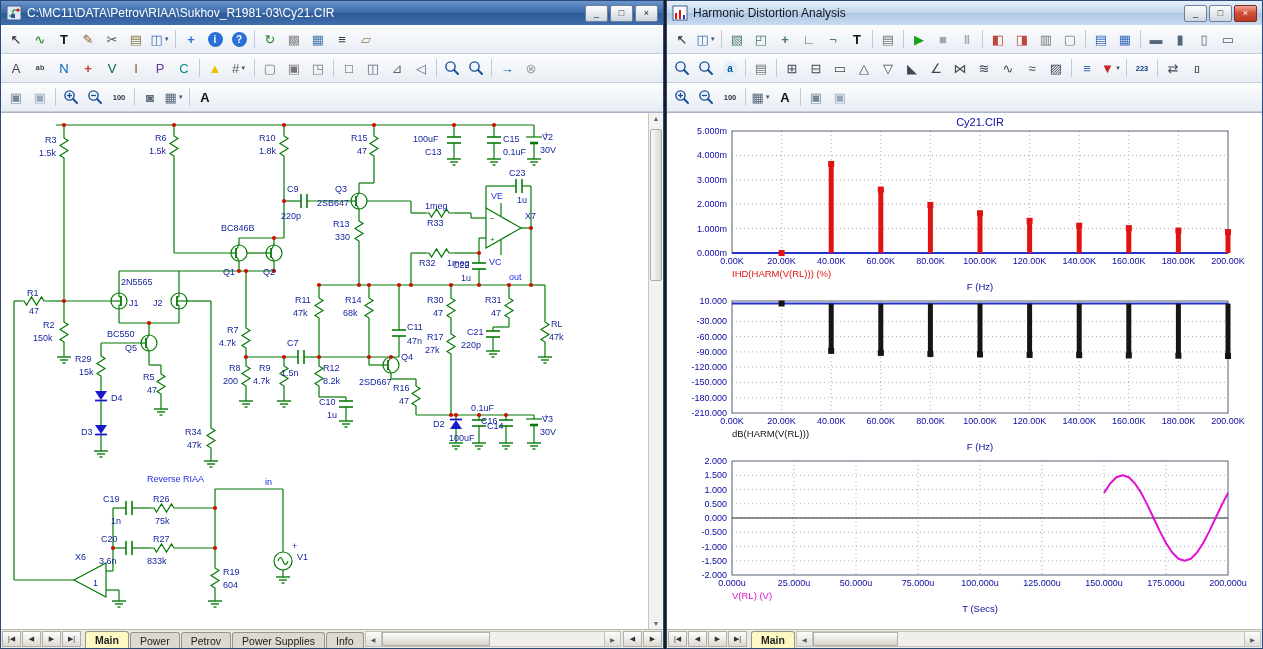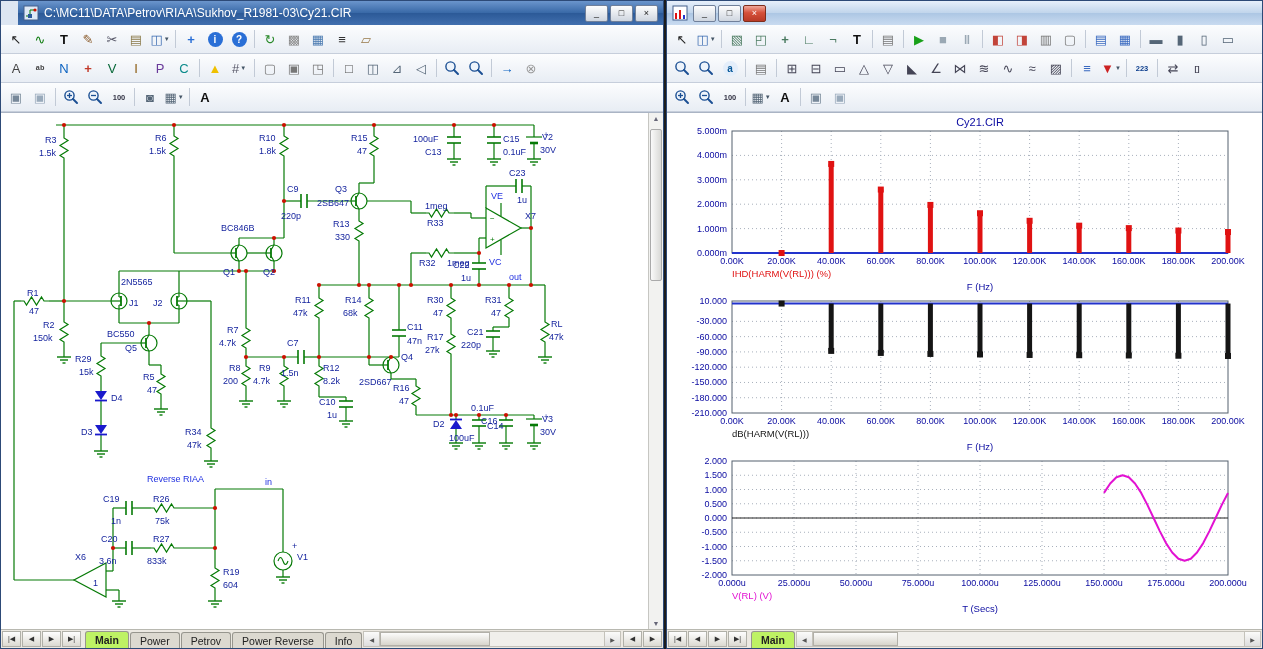--- a/index.html
+++ b/index.html
@@ -5,21 +5,21 @@
   html,body{margin:0;padding:0;background:#1c1c1c;}
   body{width:1263px;height:649px;position:relative;overflow:hidden;
        font-family:"Liberation Sans",sans-serif;-webkit-font-smoothing:antialiased;}
   .window{position:absolute;top:0;height:649px;display:flex;flex-direction:column;
           border:1px solid #2d4a77;background:#dde6f2;box-sizing:border-box;}
   #left-window{left:0;width:664px;}
   #right-window{left:666px;width:597px;}
 
   .titlebar{height:24px;flex:0 0 24px;display:flex;align-items:center;gap:5px;
             padding:0 5px;font-size:12px;}
-  #left-window .titlebar{background:linear-gradient(#6b95cc,#3a6aa8 48%,#2c5a98 52%,#416fae);color:#fff;margin-left:17px;}
+  #left-window .titlebar{background:linear-gradient(#6b95cc,#3a6aa8 48%,#2c5a98 52%,#416fae);color:#fff;}
   #right-window .titlebar{background:linear-gradient(#e7f0fb,#c2d6ec 48%,#adc7e4 52%,#c9dbf0);color:#101820;}
   .title{flex:1;white-space:nowrap;overflow:hidden;text-overflow:ellipsis;}
   .winbtns{display:flex;gap:2px;}
   .winbtn{width:21px;height:15px;display:flex;align-items:center;justify-content:center;
           font-size:9px;line-height:9px;border:1px solid #70809a;border-radius:2px;
           background:linear-gradient(#fdfdfd,#cfd6e0);color:#222;cursor:default;}
   .winbtn.close-red{background:linear-gradient(#f0a89a,#d5503a 45%,#b93a26);color:#fff;border-color:#7e2d1c;}
 
   .toolbar{flex:0 0 26px;display:flex;align-items:center;padding:1px 3px;
            background:linear-gradient(#fcfdfe,#e8edf4);border-bottom:1px solid #c6cedb;}
@@ -41,21 +41,21 @@
           background:linear-gradient(90deg,#fafafa,#d9d9d6);border:1px solid #aaa;border-radius:2px;}
 
   .bottombar{flex:0 0 18px;display:flex;align-items:stretch;background:#ece9e2;
              border-top:1px solid #b8b8b0;font-size:10px;overflow:hidden;}
   .navbtn{width:17px;display:flex;align-items:center;justify-content:center;font-size:7px;
           border:1px solid #b0b0a8;background:linear-gradient(#fefefe,#dcdad2);
           margin:1px 0 1px 1px;color:#333;flex:0 0 17px;}
   .tabs{display:flex;align-items:stretch;margin-left:3px;}
   .tab{display:flex;align-items:center;padding:0 9px;border:1px solid #97968e;border-bottom:none;
        border-radius:3px 3px 0 0;background:#dcd9d0;margin:2px 0 0 1px;font-size:10.5px;color:#222;white-space:nowrap;}
-  .tab.active{background:#bef264;font-weight:bold;margin-top:1px;}
+  .tab.active{background:#fef9c3;font-weight:bold;margin-top:1px;}
   .hscroll{flex:1;margin:1px 1px;background:#f0efeb;border:1px solid #c4c2ba;position:relative;
            display:flex;align-items:center;min-width:40px;}
   .hs-btn{width:15px;align-self:stretch;display:flex;align-items:center;justify-content:center;
           font-size:6px;color:#555;background:linear-gradient(#fbfbfa,#ddd);}
   .hs-btn.l{border-right:1px solid #c4c2ba;}
   .hs-btn.r{border-left:1px solid #c4c2ba;margin-left:auto;}
   .hthumb{position:absolute;left:16px;top:0;bottom:0;background:linear-gradient(#fcfcfb,#d8d5cc);
           border:1px solid #b2b0a8;}
   svg{display:block;}
 </style>
@@ -704,21 +704,21 @@
     <span id="lw-nav" style="display:flex">
         <span class="navbtn">|◀</span>
         <span class="navbtn">◀</span>
         <span class="navbtn">▶</span>
         <span class="navbtn">▶|</span>
       </span>
     <span class="tabs" id="lw-tabs">
         <span class="tab active">Main</span>
         <span class="tab">Power</span>
         <span class="tab">Petrov</span>
-        <span class="tab">Power Reverse</span>
+        <span class="tab">Power Supplies</span>
         <span class="tab">Info</span>
       </span>
     <div class="hscroll">
       <span class="hs-btn l">◀</span>
       <div class="hthumb" style="width:42%"></div>
       <span class="hs-btn r">▶</span>
     </div>
     <span class="navbtn">◀</span>
     <span class="navbtn" style="margin-right:1px">▶</span>
   </div>
@@ -727,20 +727,21 @@
 <div class="window" id="right-window">
   <div class="titlebar">
     <span style="display:flex">
       <svg width="16" height="16">
           <rect x="1" y="1" width="14" height="14" fill="#fff" stroke="#44608c"></rect>
           <rect x="3" y="8" width="2" height="6" fill="#e01212"></rect>
           <rect x="7" y="5" width="2" height="9" fill="#e01212"></rect>
           <rect x="11" y="10" width="2" height="4" fill="#2233cc"></rect>
         </svg>
     </span>
+    <span class="title">Harmonic Distortion Analysis</span>
     <span class="winbtns" id="rw-controls">
         <span class="winbtn">_</span>
         <span class="winbtn">□</span>
         <span class="winbtn close-red">×</span>
       </span>
   </div>
   <div class="toolbar" id="rw-tb1">
       <span class="tbtn">
         <span class="g" style="color: rgb(34, 34, 34);">↖</span>
       </span>

